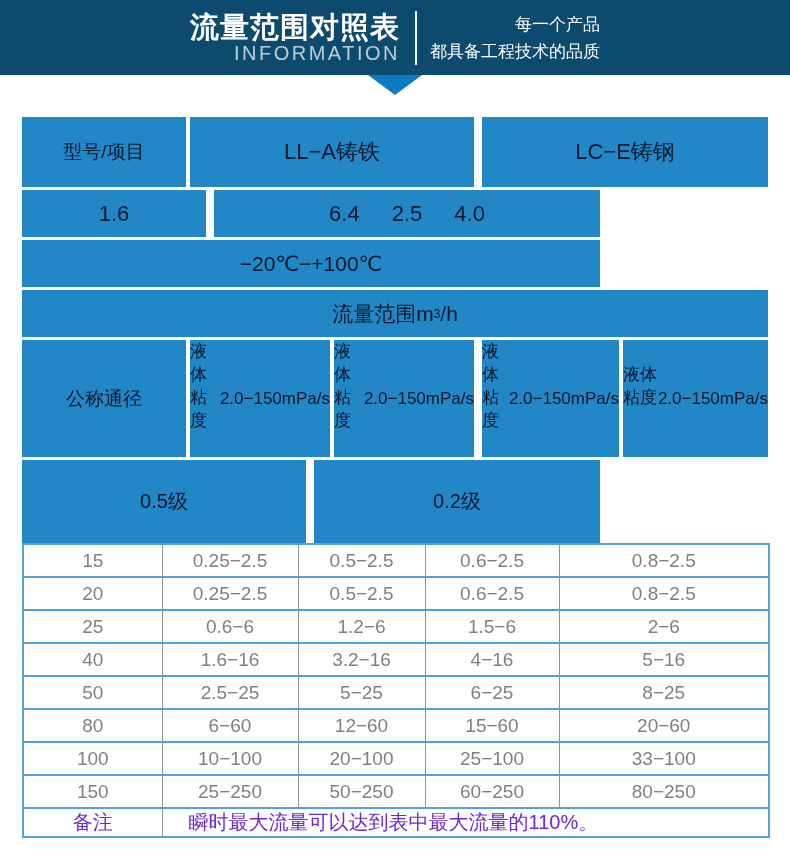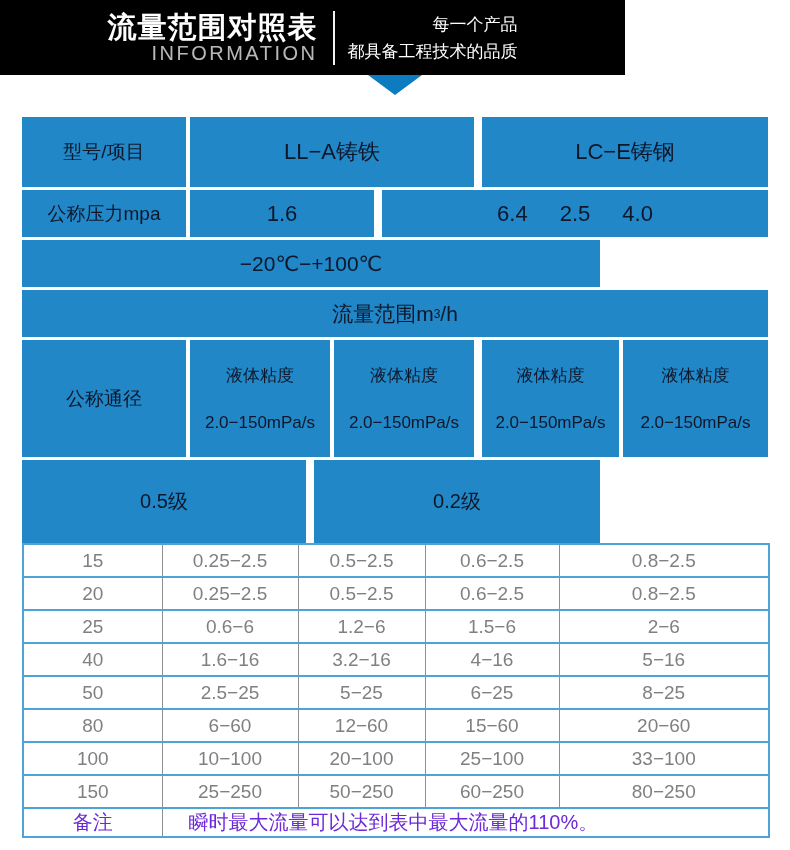--- a/index.html
+++ b/index.html
@@ -1,19 +1,19 @@
 <!DOCTYPE html>
 <html><head>
 <meta charset="utf-8">
 <style>
   html,body{margin:0;padding:0;background:#ffffff;}
   body{width:790px;height:850px;position:relative;font-family:"Liberation Sans","DejaVu Sans",sans-serif;overflow:hidden;}
 
   
-  .banner{width:625px;height:75px;background:#000000;display:flex;align-items:center;justify-content:center;}
+  .banner{width:790px;height:75px;background:#0c4a6e;display:flex;align-items:center;justify-content:center;}
   .banner-left{text-align:right;color:#ffffff;}
   .banner-title{font-size:29px;font-weight:bold;letter-spacing:1px;line-height:30px;}
   .banner-subtitle{font-size:20px;color:rgba(255,255,255,0.72);letter-spacing:2.5px;line-height:22px;}
   .banner-divider{width:2px;height:54px;background:rgba(255,255,255,0.95);margin:0 13px 0 15px;}
   .banner-right{color:#ffffff;font-size:17px;line-height:27px;text-align:right;}
   .banner-arrow{width:0;height:0;margin:0 auto;border-left:27px solid transparent;border-right:27px solid transparent;border-top:20px solid #0c7bbf;}
 
   
   .spec{width:746px;margin:22px 0 0 22px;}
   .srow{display:flex;margin-bottom:3px;}
@@ -21,21 +21,21 @@
   .h70{height:70px;} .h47{height:47px;} .h117{height:117px;} .h83{height:83px;}
   .w164{width:164px;} .w284{width:284px;} .w286{width:286px;}
   .w184{width:184px;} .w386{width:386px;} .w578{width:578px;} .w746{width:746px;}
   .w140{width:140px;} .w137{width:137px;} .w145{width:145px;}
   .g4{margin-right:4px;} .g8{margin-right:8px;}
   .label-cell{font-size:19px;}
   .big-val{font-size:22px;}
   .mid-val{font-size:21px;}
   .acc-val{font-size:20px;}
   .press-vals span{margin:0 16px;}
-  .visc{flex-direction:column;font-size:17px;}
+  .visc{font-size:17px;}
   .visc .v-title{margin-bottom:26px;}
   .flow-band sup{font-size:12px;vertical-align:super;}
 
   
   .data-table{width:746px;margin-left:22px;border-collapse:collapse;table-layout:fixed;
               border:2px solid #4fa3d9;font-size:19px;color:#808080;}
   .data-table td{text-align:center;height:31px;padding:0;}
   .data-table tr + tr td{border-top:2px solid #4fa3d9;}
   .data-table td + td{border-left:1px solid #8f8f8f;}
   .data-table tr.remark-row td{height:23px;font-size:20px;color:#6d28d9;}
@@ -59,21 +59,20 @@
 
 <div class="spec">
 
   <div class="srow">
     <div class="cell label-cell w164 g4 h70">型号/项目</div>
     <div class="cell big-val w284 g8 h70">LL−A铸铁</div>
     <div class="cell big-val w286 h70">LC−E铸钢</div>
   </div>
 
   <div class="srow">
-    <div class="cell label-cell w164 g4 h47">公称压力mpa</div>
     <div class="cell big-val w184 g8 h47">1.6</div>
     <div class="cell big-val press-vals w386 h47">
       <span>6.4</span>
       <span>2.5</span>
       <span>4.0</span>
     </div>
   </div>
 
   <div class="srow">
     <div class="cell mid-val w578 h47">−20℃−+100℃</div>

